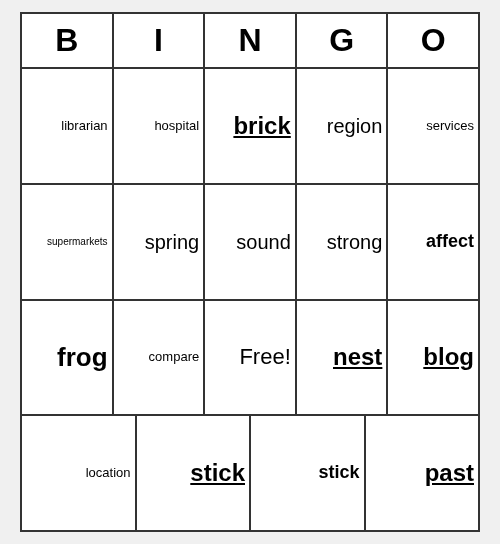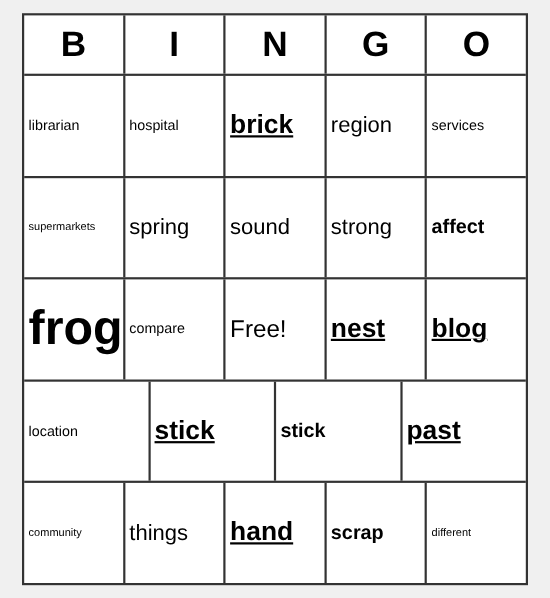--- a/index.html
+++ b/index.html
@@ -59,21 +59,21 @@
       border-bottom: 2px solid #333;
     }
 
     .bingo-row:last-child {
       border-bottom: none;
     }
 
     .bingo-cell {
       flex: 1;
       display: flex;
-      justify-content: flex-start;
+      justify-content: flex-end;
       align-items: center;
       text-align: center;
       border-right: 2px solid #333;
       padding: 4px;
       overflow: hidden;
     }
 
     .bingo-cell:last-child {
       border-right: none;
     }
@@ -99,21 +99,21 @@
       font-weight: bold;
     }
 
     .size-xl {
       font-size: 24px;
       font-weight: bold;
       text-decoration: underline;
     }
 
     .size-xxl {
-      font-size: 44px;
+      font-size: 26px;
       font-weight: bold;
     }
 
     .free-cell {
       font-size: 22px;
       font-weight: normal;
     }
   </style>
 </head>
 <body>
@@ -185,31 +185,14 @@
         <div class="bingo-cell">
           <span class="cell-text size-xl">stick</span>
         </div>
         <div class="bingo-cell">
           <span class="cell-text size-lg">stick</span>
         </div>
         <div class="bingo-cell">
           <span class="cell-text size-xl">past</span>
         </div>
       </div>
-      <div class="bingo-row">
-        <div class="bingo-cell">
-          <span class="cell-text size-xs">community</span>
-        </div>
-        <div class="bingo-cell">
-          <span class="cell-text size-md">things</span>
-        </div>
-        <div class="bingo-cell">
-          <span class="cell-text size-xl">hand</span>
-        </div>
-        <div class="bingo-cell">
-          <span class="cell-text size-lg">scrap</span>
-        </div>
-        <div class="bingo-cell">
-          <span class="cell-text size-xs">different</span>
-        </div>
-      </div>
     </div>
 </div>
 
 </body></html>

